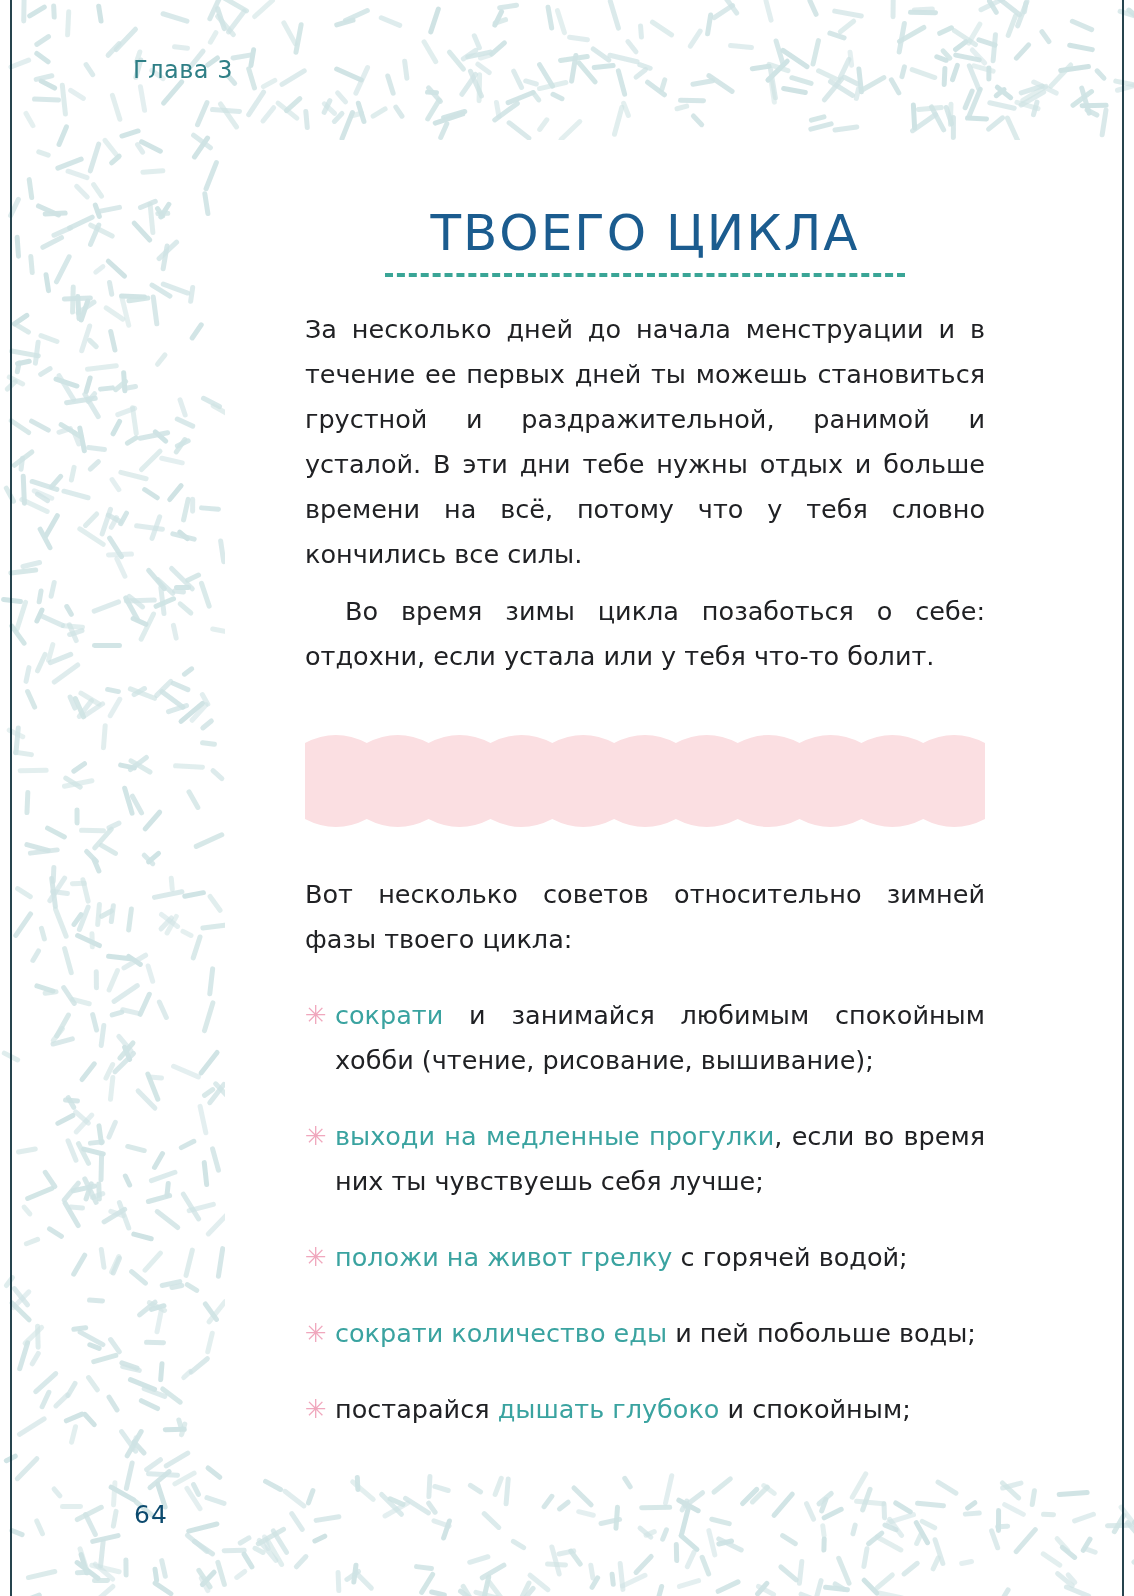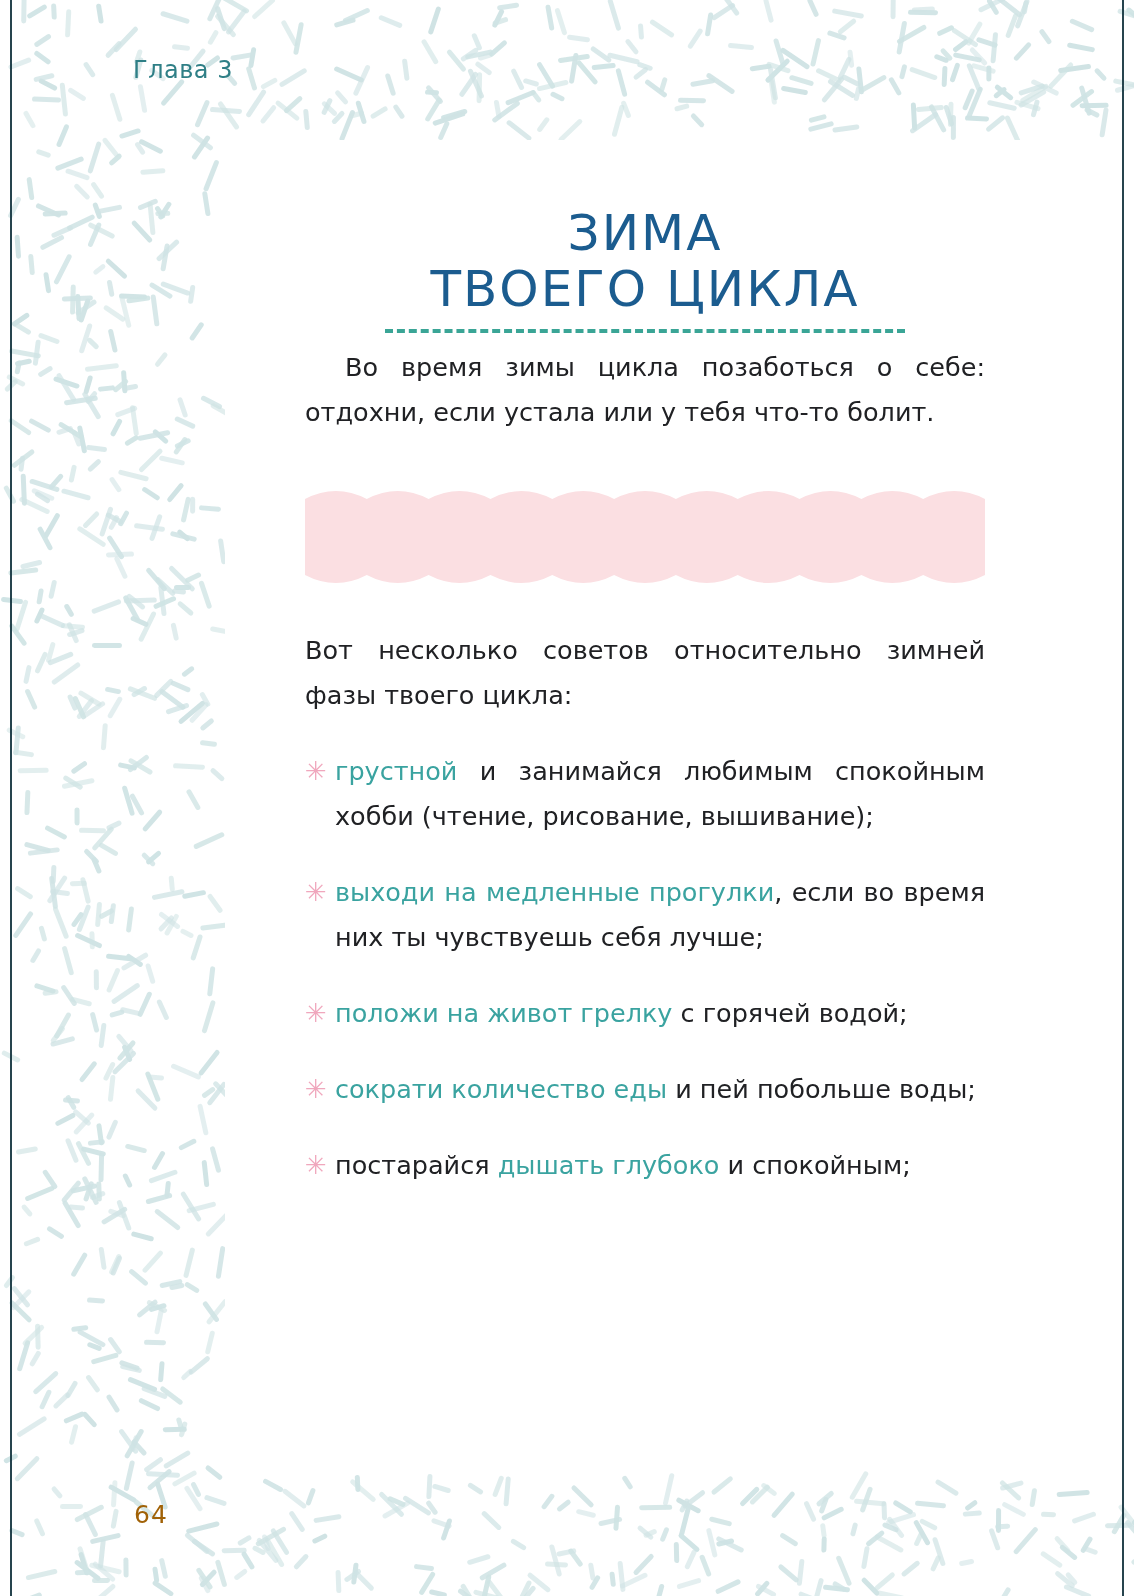--- a/index.html
+++ b/index.html
@@ -69,21 +69,21 @@
     color: #2f7f86;
     white-space: nowrap;
   }
 
   
   #page-number {
     position: absolute;
     left: 134px;
     top: 1500px;
     font-size: 25px;
-    color: #a16207;
+    color: #0c4a6e;
     letter-spacing: 1px;
   }
 
   
   #column {
     position: absolute;
     left: 305px;
     top: 205px;
     width: 680px;
   }
@@ -1012,37 +1012,37 @@
   <div class="trim-line left"></div>
   <div class="trim-line right"></div>
 
   <div id="chapter-label">Глава 3</div>
 
   <div id="page-number">64</div>
 
   <div id="column">
 
     <div id="title-block">
-      <div class="line line1">ЗИМА</div>
       <div class="line line2">ТВОЕГО ЦИКЛА</div>
       <div id="title-rule"></div>
     </div>
 
+    <p class="para first">За несколько дней до начала менструации и в течение ее первых дней ты можешь становиться грустной и раздражительной, ранимой и усталой. В эти дни тебе нужны отдых и больше времени на всё, потому что у тебя словно кончились все силы.</p>
     <p class="para indent">Во время зимы цикла позаботься о себе: отдохни, если устала или у тебя что-то болит.</p>
 
     <div id="practice-banner">
       <svg width="680" height="92" viewBox="0 0 680 92">
         <path id="scallop-path" fill="#fbdfe2" d="M 0 46 L 0.0 8 Q 30.9 -8 61.8 8 L 61.8 8 Q 92.7 -8 123.6 8 L 123.6 8 Q 154.5 -8 185.5 8 L 185.5 8 Q 216.4 -8 247.3 8 L 247.3 8 Q 278.2 -8 309.1 8 L 309.1 8 Q 340.0 -8 370.9 8 L 370.9 8 Q 401.8 -8 432.7 8 L 432.7 8 Q 463.6 -8 494.5 8 L 494.5 8 Q 525.5 -8 556.4 8 L 556.4 8 Q 587.3 -8 618.2 8 L 618.2 8 Q 649.1 -8 680.0 8 L 680 84 L 680.0 84 Q 649.1 100 618.2 84 L 618.2 84 Q 587.3 100 556.4 84 L 556.4 84 Q 525.5 100 494.5 84 L 494.5 84 Q 463.6 100 432.7 84 L 432.7 84 Q 401.8 100 370.9 84 L 370.9 84 Q 340.0 100 309.1 84 L 309.1 84 Q 278.2 100 247.3 84 L 247.3 84 Q 216.4 100 185.5 84 L 185.5 84 Q 154.5 100 123.6 84 L 123.6 84 Q 92.7 100 61.8 84 L 61.8 84 Q 30.9 100 0.0 84 Z"></path>
       </svg>
     </div>
 
     <p class="para" id="list-intro">Вот несколько советов относительно зимней фазы твоего цикла:</p>
 
     <ul id="tips-list">
-        <li><span class="bullet-icon">✳</span><span class="hl">грустной</span><span> и занимайся любимым спокойным хобби (чтение, рисование, вышивание);</span></li>
+        <li><span class="bullet-icon">✳</span><span class="hl">сократи</span><span> и занимайся любимым спокойным хобби (чтение, рисование, вышивание);</span></li>
         <li><span class="bullet-icon">✳</span><span class="hl">выходи на медленные прогулки</span><span>, если во время них ты чувствуешь себя лучше;</span></li>
         <li><span class="bullet-icon">✳</span><span class="hl">положи на живот грелку</span><span> с горячей водой;</span></li>
         <li><span class="bullet-icon">✳</span><span class="hl">сократи количество еды</span><span> и пей побольше воды;</span></li>
         <li><span class="bullet-icon">✳</span><span>постарайся </span><span class="hl">дышать глубоко</span><span> и спокойным;</span></li>
       </ul>
 
   </div>
 </div>
 
 </body></html>

